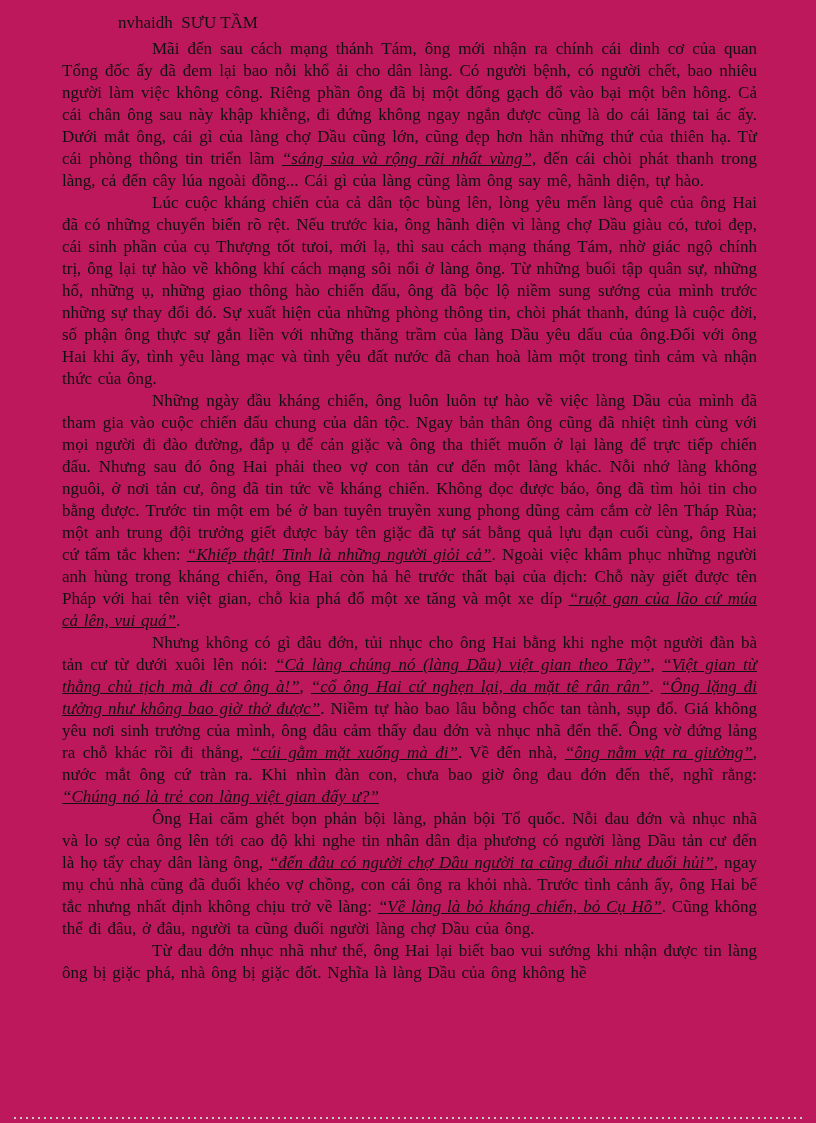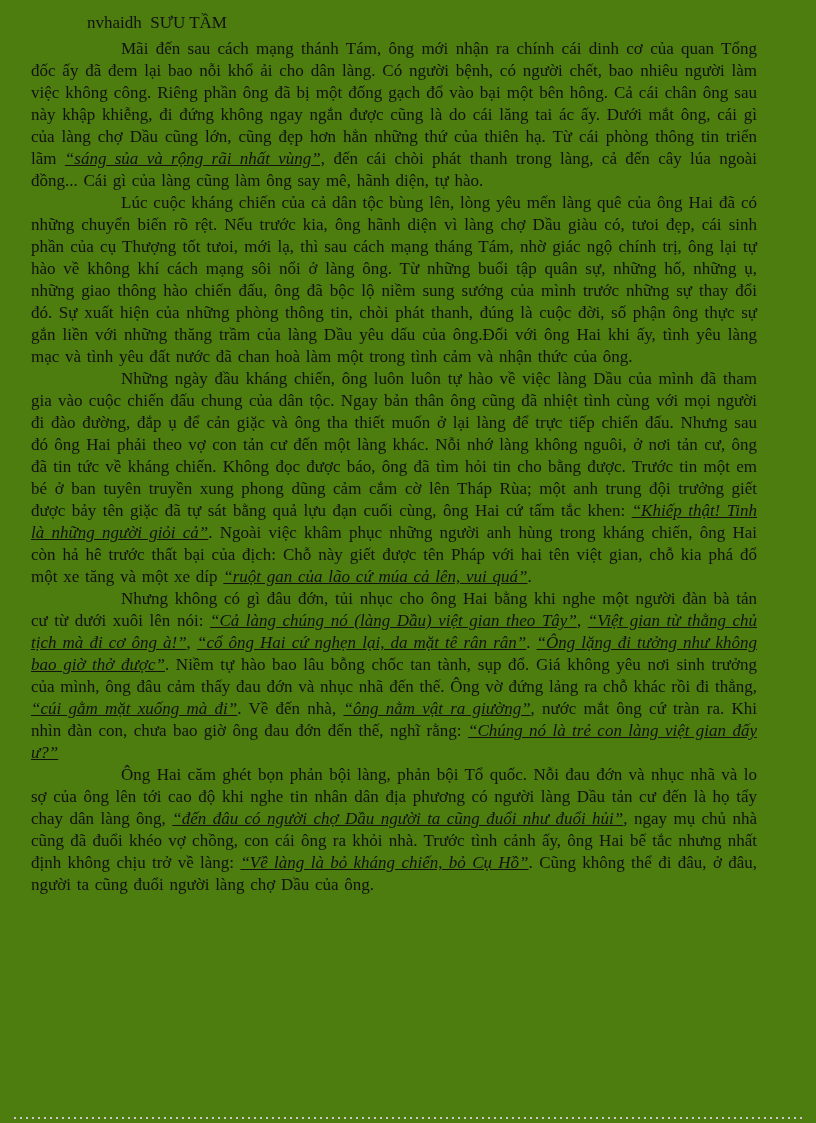--- a/index.html
+++ b/index.html
@@ -5,22 +5,22 @@
   html, body {
     margin: 0;
     padding: 0;
     background: #ffffff;
   }
   .page {
     position: relative;
     width: 816px;
     height: 1123px;
     box-sizing: border-box;
-    background: #4d7c0f;
-    padding: 12px 59px 0 31px;
+    background: #be185d;
+    padding: 12px 59px 0 62px;
     font-family: "Liberation Serif", "DejaVu Serif", serif;
     font-size: 17px;
     line-height: 22px;
     color: #111111;
     overflow: hidden;
   }
   .doc-header {
     margin: 0 0 4px 56px;
     font-size: 17px;
     white-space: pre;
@@ -53,16 +53,17 @@
 
 <div class="page">
   <div class="doc-header">nvhaidh  SƯU TẦM</div>
 
   <div class="doc-body">
       <p class="para"><span>Mãi đến sau cách mạng thánh Tám, ông mới nhận ra chính cái dinh cơ của quan Tổng đốc ấy đã đem lại bao nỗi khổ ải cho dân làng. Có người bệnh, có người chết, bao nhiêu người làm việc không công. Riêng phần ông đã bị một đống gạch đổ vào bại một bên hông. Cả cái chân ông sau này khập khiễng, đi đứng không ngay ngắn được cũng là do cái lăng tai ác ấy. Dưới mắt ông, cái gì của làng chợ Dầu cũng lớn, cũng đẹp hơn hẳn những thứ của thiên hạ. Từ cái phòng thông tin triển lãm </span><i>“sáng sủa và rộng rãi nhất vùng”,</i><span> đến cái chòi phát thanh trong làng, cả đến cây lúa ngoài đồng... Cái gì của làng cũng làm ông say mê, hãnh diện, tự hào.</span></p>
       <p class="para"><span>Lúc cuộc kháng chiến của cả dân tộc bùng lên, lòng yêu mến làng quê của ông Hai đã có những chuyển biến rõ rệt. Nếu trước kia, ông hãnh diện vì làng chợ Dầu giàu có, tưoi đẹp, cái sinh phần của cụ Thượng tốt tưoi, mới lạ, thì sau cách mạng tháng Tám, nhờ giác ngộ chính trị, ông lại tự hào về không khí cách mạng sôi nổi ở làng ông. Từ những buổi tập quân sự, những hố, những ụ, những giao thông hào chiến đấu, ông đã bộc lộ niềm sung sướng của mình trước những sự thay đổi đó. Sự xuất hiện của những phòng thông tin, chòi phát thanh, đúng là cuộc đời, số phận ông thực sự gắn liền với những thăng trầm của làng Dầu yêu dấu của ông.Đối với ông Hai khi ấy, tình yêu làng mạc và tình yêu đất nước đã chan hoà làm một trong tình cảm và nhận thức của ông.</span></p>
       <p class="para"><span>Những ngày đầu kháng chiến, ông luôn luôn tự hào về việc làng Dầu của mình đã tham gia vào cuộc chiến đấu chung của dân tộc. Ngay bản thân ông cũng đã nhiệt tình cùng với mọi người đi đào đường, đắp ụ để cản giặc và ông tha thiết muốn ở lại làng để trực tiếp chiến đấu. Nhưng sau đó ông Hai phải theo vợ con tản cư đến một làng khác. Nỗi nhớ làng không nguôi, ở nơi tản cư, ông đã tin tức về kháng chiến. Không đọc được báo, ông đã tìm hỏi tin cho bằng được. Trước tin một em bé ở ban tuyên truyền xung phong dũng cảm cắm cờ lên Tháp Rùa; một anh trung đội trưởng giết được bảy tên giặc đã tự sát bằng quả lựu đạn cuối cùng, ông Hai cứ tấm tắc khen: </span><i>“Khiếp thật! Tinh là những người giỏi cả”</i><span>. Ngoài việc khâm phục những người anh hùng trong kháng chiến, ông Hai còn hả hê trước thất bại của địch: Chỗ này giết được tên Pháp với hai tên việt gian, chỗ kia phá đổ một xe tăng và một xe díp </span><i>“ruột gan của lão cứ múa cả lên, vui quá”</i><span>.</span></p>
       <p class="para"><span>Nhưng không có gì đâu đớn, tủi nhục cho ông Hai bằng khi nghe một người đàn bà tản cư từ dưới xuôi lên nói: </span><i>“Cả làng chúng nó (làng Dầu) việt gian theo Tây”</i><span>, </span><i>“Việt gian từ thằng chủ tịch mà đi cơ ông à!”</i><span>, </span><i>“cổ ông Hai cứ nghẹn lại, da mặt tê rân rân”</i><span>. </span><i>“Ông lặng đi tưởng như không bao giờ thở được”</i><span>. Niềm tự hào bao lâu bỗng chốc tan tành, sụp đổ. Giá không yêu nơi sinh trưởng của mình, ông đâu cảm thấy đau đớn và nhục nhã đến thế. Ông vờ đứng lảng ra chỗ khác rồi đi thẳng, </span><i>“cúi gằm mặt xuống mà đi”</i><span>. Về đến nhà, </span><i>“ông nằm vật ra giường”</i><span>, nước mắt ông cứ tràn ra. Khi nhìn đàn con, chưa bao giờ ông đau đớn đến thế, nghĩ rằng: </span><i>“Chúng nó là trẻ con làng việt gian đấy ư?”</i></p>
       <p class="para"><span>Ông Hai căm ghét bọn phản bội làng, phản bội Tổ quốc. Nỗi đau đớn và nhục nhã và lo sợ của ông lên tới cao độ khi nghe tin nhân dân địa phương có người làng Dầu tản cư đến là họ tẩy chay dân làng ông, </span><i>“đến đâu có người chợ Dầu người ta cũng đuổi như đuổi hủi”</i><span>, ngay mụ chủ nhà cũng đã đuổi khéo vợ chồng, con cái ông ra khỏi nhà. Trước tình cảnh ấy, ông Hai bế tắc nhưng nhất định không chịu trở về làng: </span><i>“Về làng là bỏ kháng chiến, bỏ Cụ Hồ”</i><span>. Cũng không thể đi đâu, ở đâu, người ta cũng đuổi người làng chợ Dầu của ông.</span></p>
+      <p class="para"><span>Từ đau đớn nhục nhã như thế, ông Hai lại biết bao vui sướng khi nhận được tin làng ông bị giặc phá, nhà ông bị giặc đốt. Nghĩa là làng Dầu của ông không hề</span></p>
     </div>
 
   <div class="page-break-dots"></div>
 </div>
 
 </body></html>

